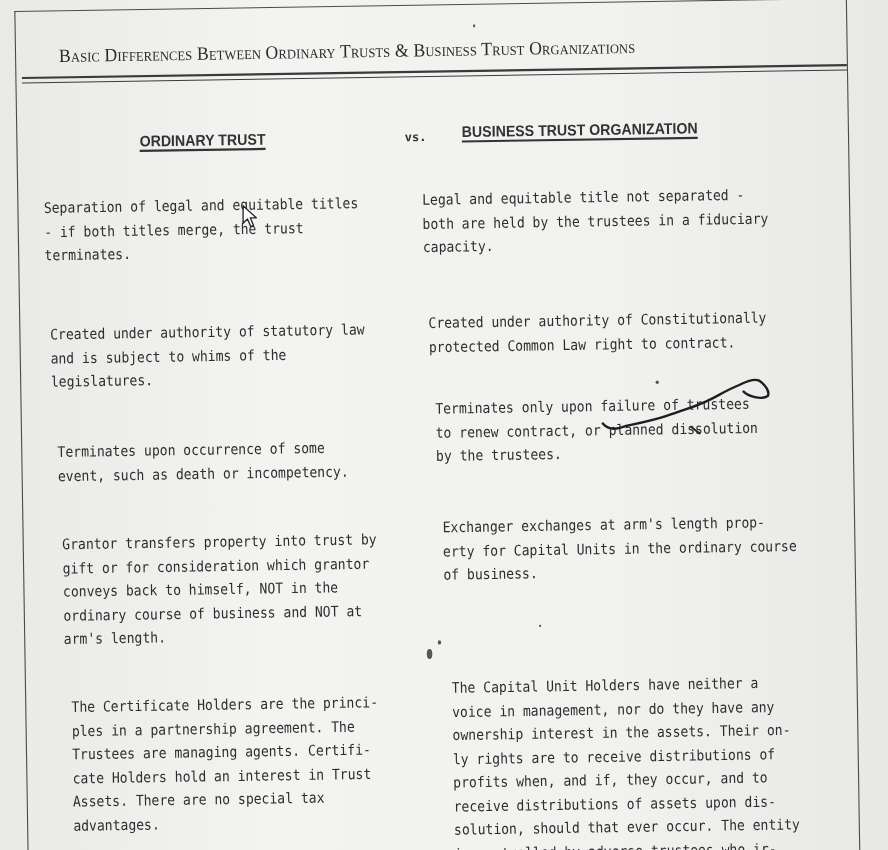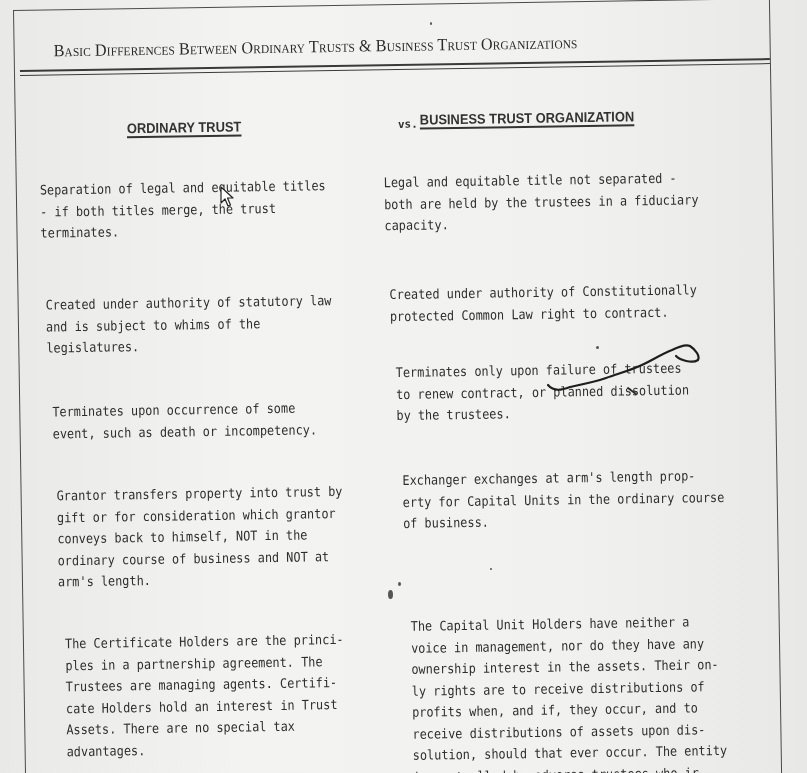--- a/index.html
+++ b/index.html
@@ -82,21 +82,20 @@
       white-space: nowrap;
       transform: scaleX(0.92);
       transform-origin: 0 0;
     }
     .vs {
       position: absolute;
       font-family: "DejaVu Sans Mono", monospace;
       font-weight: bold;
       font-size: 11px;
       color: #333;
-      margin-left: 30px;
     }
     .cell {
       position: absolute;
       font-family: "DejaVu Sans Mono", monospace;
       font-size: 13.2px;
       line-height: 21.5px;
       color: #2e2e2e;
       white-space: pre;
       transform: scaleX(0.9);
       transform-origin: 0 0;

